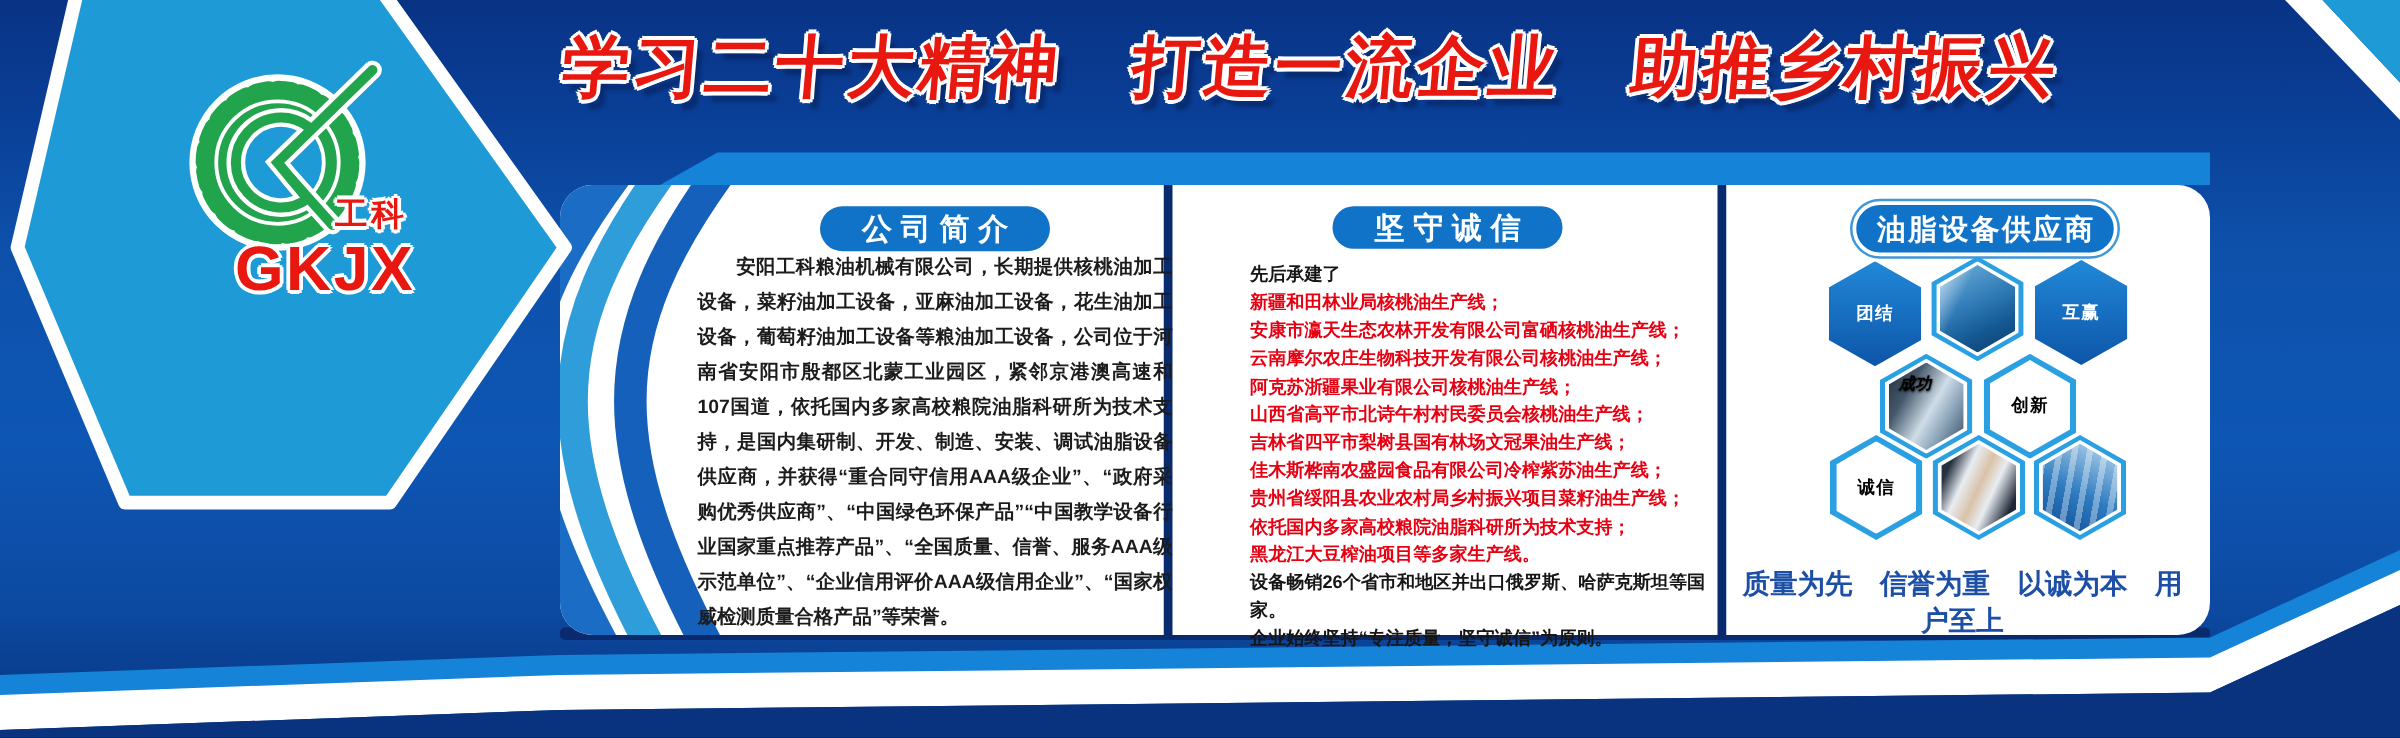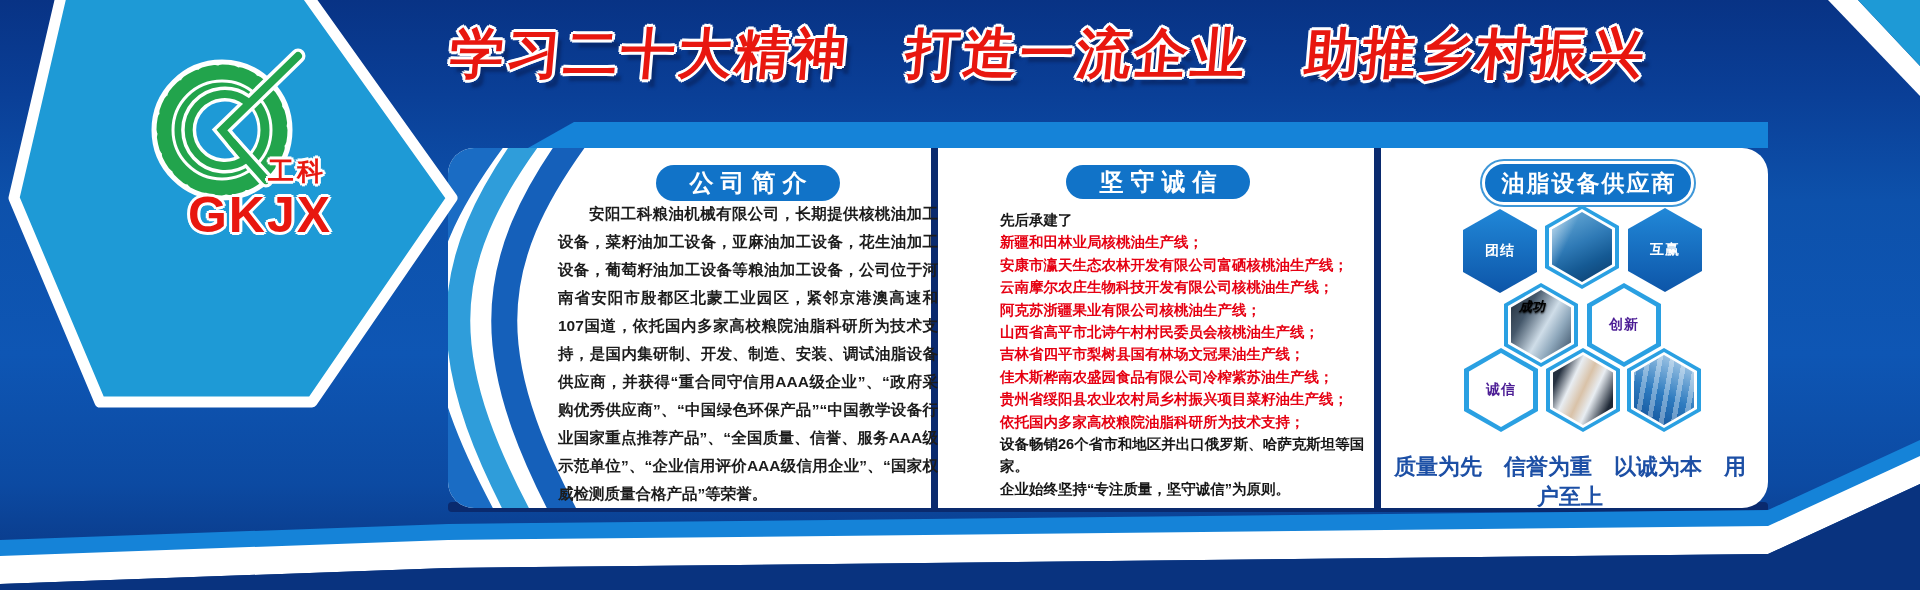--- a/index.html
+++ b/index.html
@@ -32,21 +32,21 @@
 
   .hex{position:absolute;width:74px;height:84px;background:#2aa0e2;
     clip-path:polygon(50% 0,100% 25%,100% 75%,50% 100%,0 75%,0 25%);}
   .hex .ring,.hex .fill{position:absolute;clip-path:polygon(50% 0,100% 25%,100% 75%,50% 100%,0 75%,0 25%);}
   .hex .ring{inset:4px;background:#fff;}
   .hex .fill{inset:7px;}
   .hex-line .fill{inset:5px;background:#fff;}
   .hex-solid{background:linear-gradient(180deg,#2188d8 0%,#0d55a8 100%);}
   .hex .label{position:absolute;inset:0;display:flex;align-items:center;justify-content:center;
     font-size:14px;font-weight:800;z-index:2;color:#fff;letter-spacing:1px;}
-  .hex-line .label{color:#4c1d95;}
+  .hex-line .label{color:#000000;}
   .hex .cap{position:absolute;top:15px;left:15px;font-size:13px;font-weight:700;font-style:italic;
     color:#000000;z-index:3;text-shadow:0 1px 2px #000;}
   .ph-carrier{background:linear-gradient(115deg,rgba(255,255,255,.5) 8%,rgba(255,255,255,0) 32%),
     linear-gradient(155deg,#6fb1dc 0%,#2f7ab6 45%,#155a94 70%,#0c3c6b 100%);}
   .ph-success{background:linear-gradient(120deg,#202b36 0%,#45586b 28%,#cfdde8 55%,#8fa8bc 72%,#31465c 100%);}
   .ph-hands{background:linear-gradient(115deg,#263140 0%,#263140 16%,#e8edf2 34%,#d9c2a8 50%,#e8edf2 64%,#1e2836 86%);}
   .ph-city{background:repeating-linear-gradient(100deg,rgba(255,255,255,.35) 0 5px,rgba(255,255,255,0) 5px 12px),
     linear-gradient(25deg,#0d4d96 0%,#2f7cc0 45%,#bcd8ee 100%);}
   .hp1{left:1463px;top:209px}.hp2{left:1545px;top:205px}.hp3{left:1628px;top:208px}
   .hp4{left:1504px;top:283px}.hp5{left:1587px;top:283px}
@@ -121,20 +121,21 @@
     <div class="p2-lead">先后承建了</div>
     <div class="p2-item">新疆和田林业局核桃油生产线；</div>
     <div class="p2-item">安康市瀛天生态农林开发有限公司富硒核桃油生产线；</div>
     <div class="p2-item">云南摩尔农庄生物科技开发有限公司核桃油生产线；</div>
     <div class="p2-item">阿克苏浙疆果业有限公司核桃油生产线；</div>
     <div class="p2-item">山西省高平市北诗午村村民委员会核桃油生产线；</div>
     <div class="p2-item">吉林省四平市梨树县国有林场文冠果油生产线；</div>
     <div class="p2-item">佳木斯桦南农盛园食品有限公司冷榨紫苏油生产线；</div>
     <div class="p2-item">贵州省绥阳县农业农村局乡村振兴项目菜籽油生产线；</div>
     <div class="p2-item">依托国内多家高校粮院油脂科研所为技术支持；</div>
+    <div class="p2-item">黑龙江大豆榨油项目等多家生产线。</div>
     <div class="p2-note">设备畅销26个省市和地区并出口俄罗斯、哈萨克斯坦等国家。</div>
     <div class="p2-note">企业始终坚持“专注质量，坚守诚信”为原则。</div>
   </div>
 
   <div class="pill pill3">油脂设备供应商</div>
 
   <div class="hex hex-solid hp1">
     <span class="label">团结</span>
   </div>
   <div class="hex hp2">

